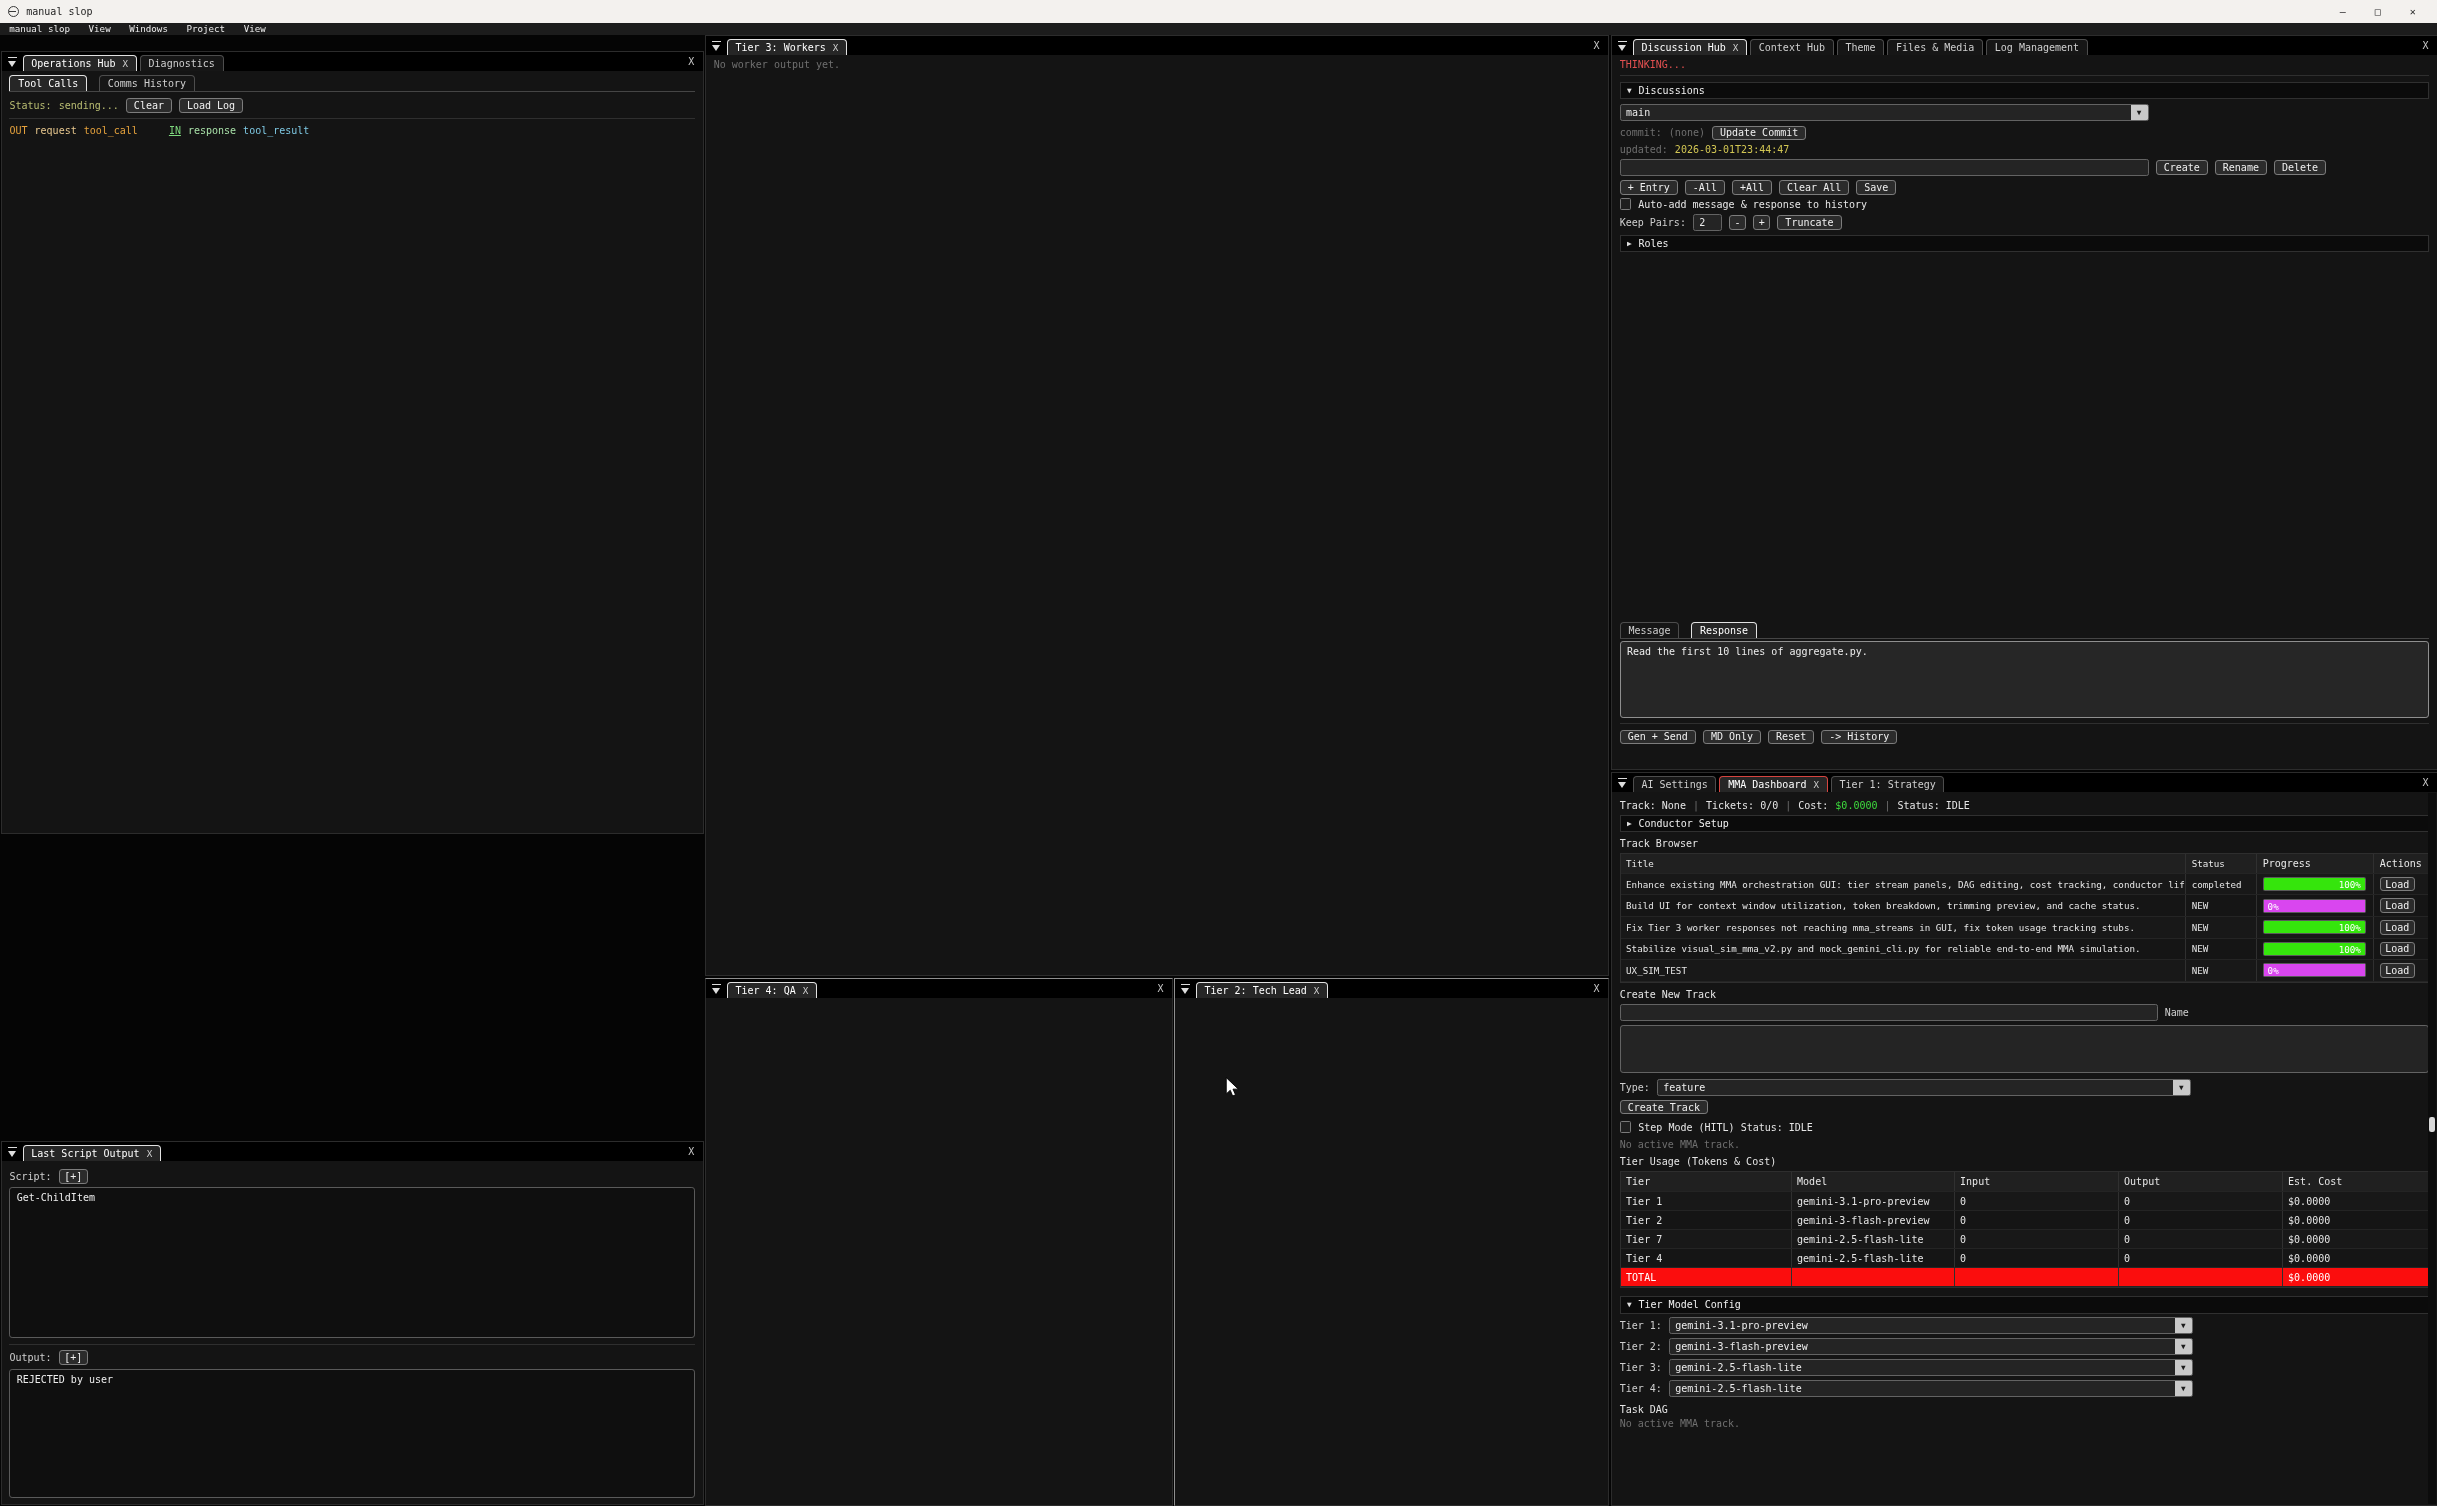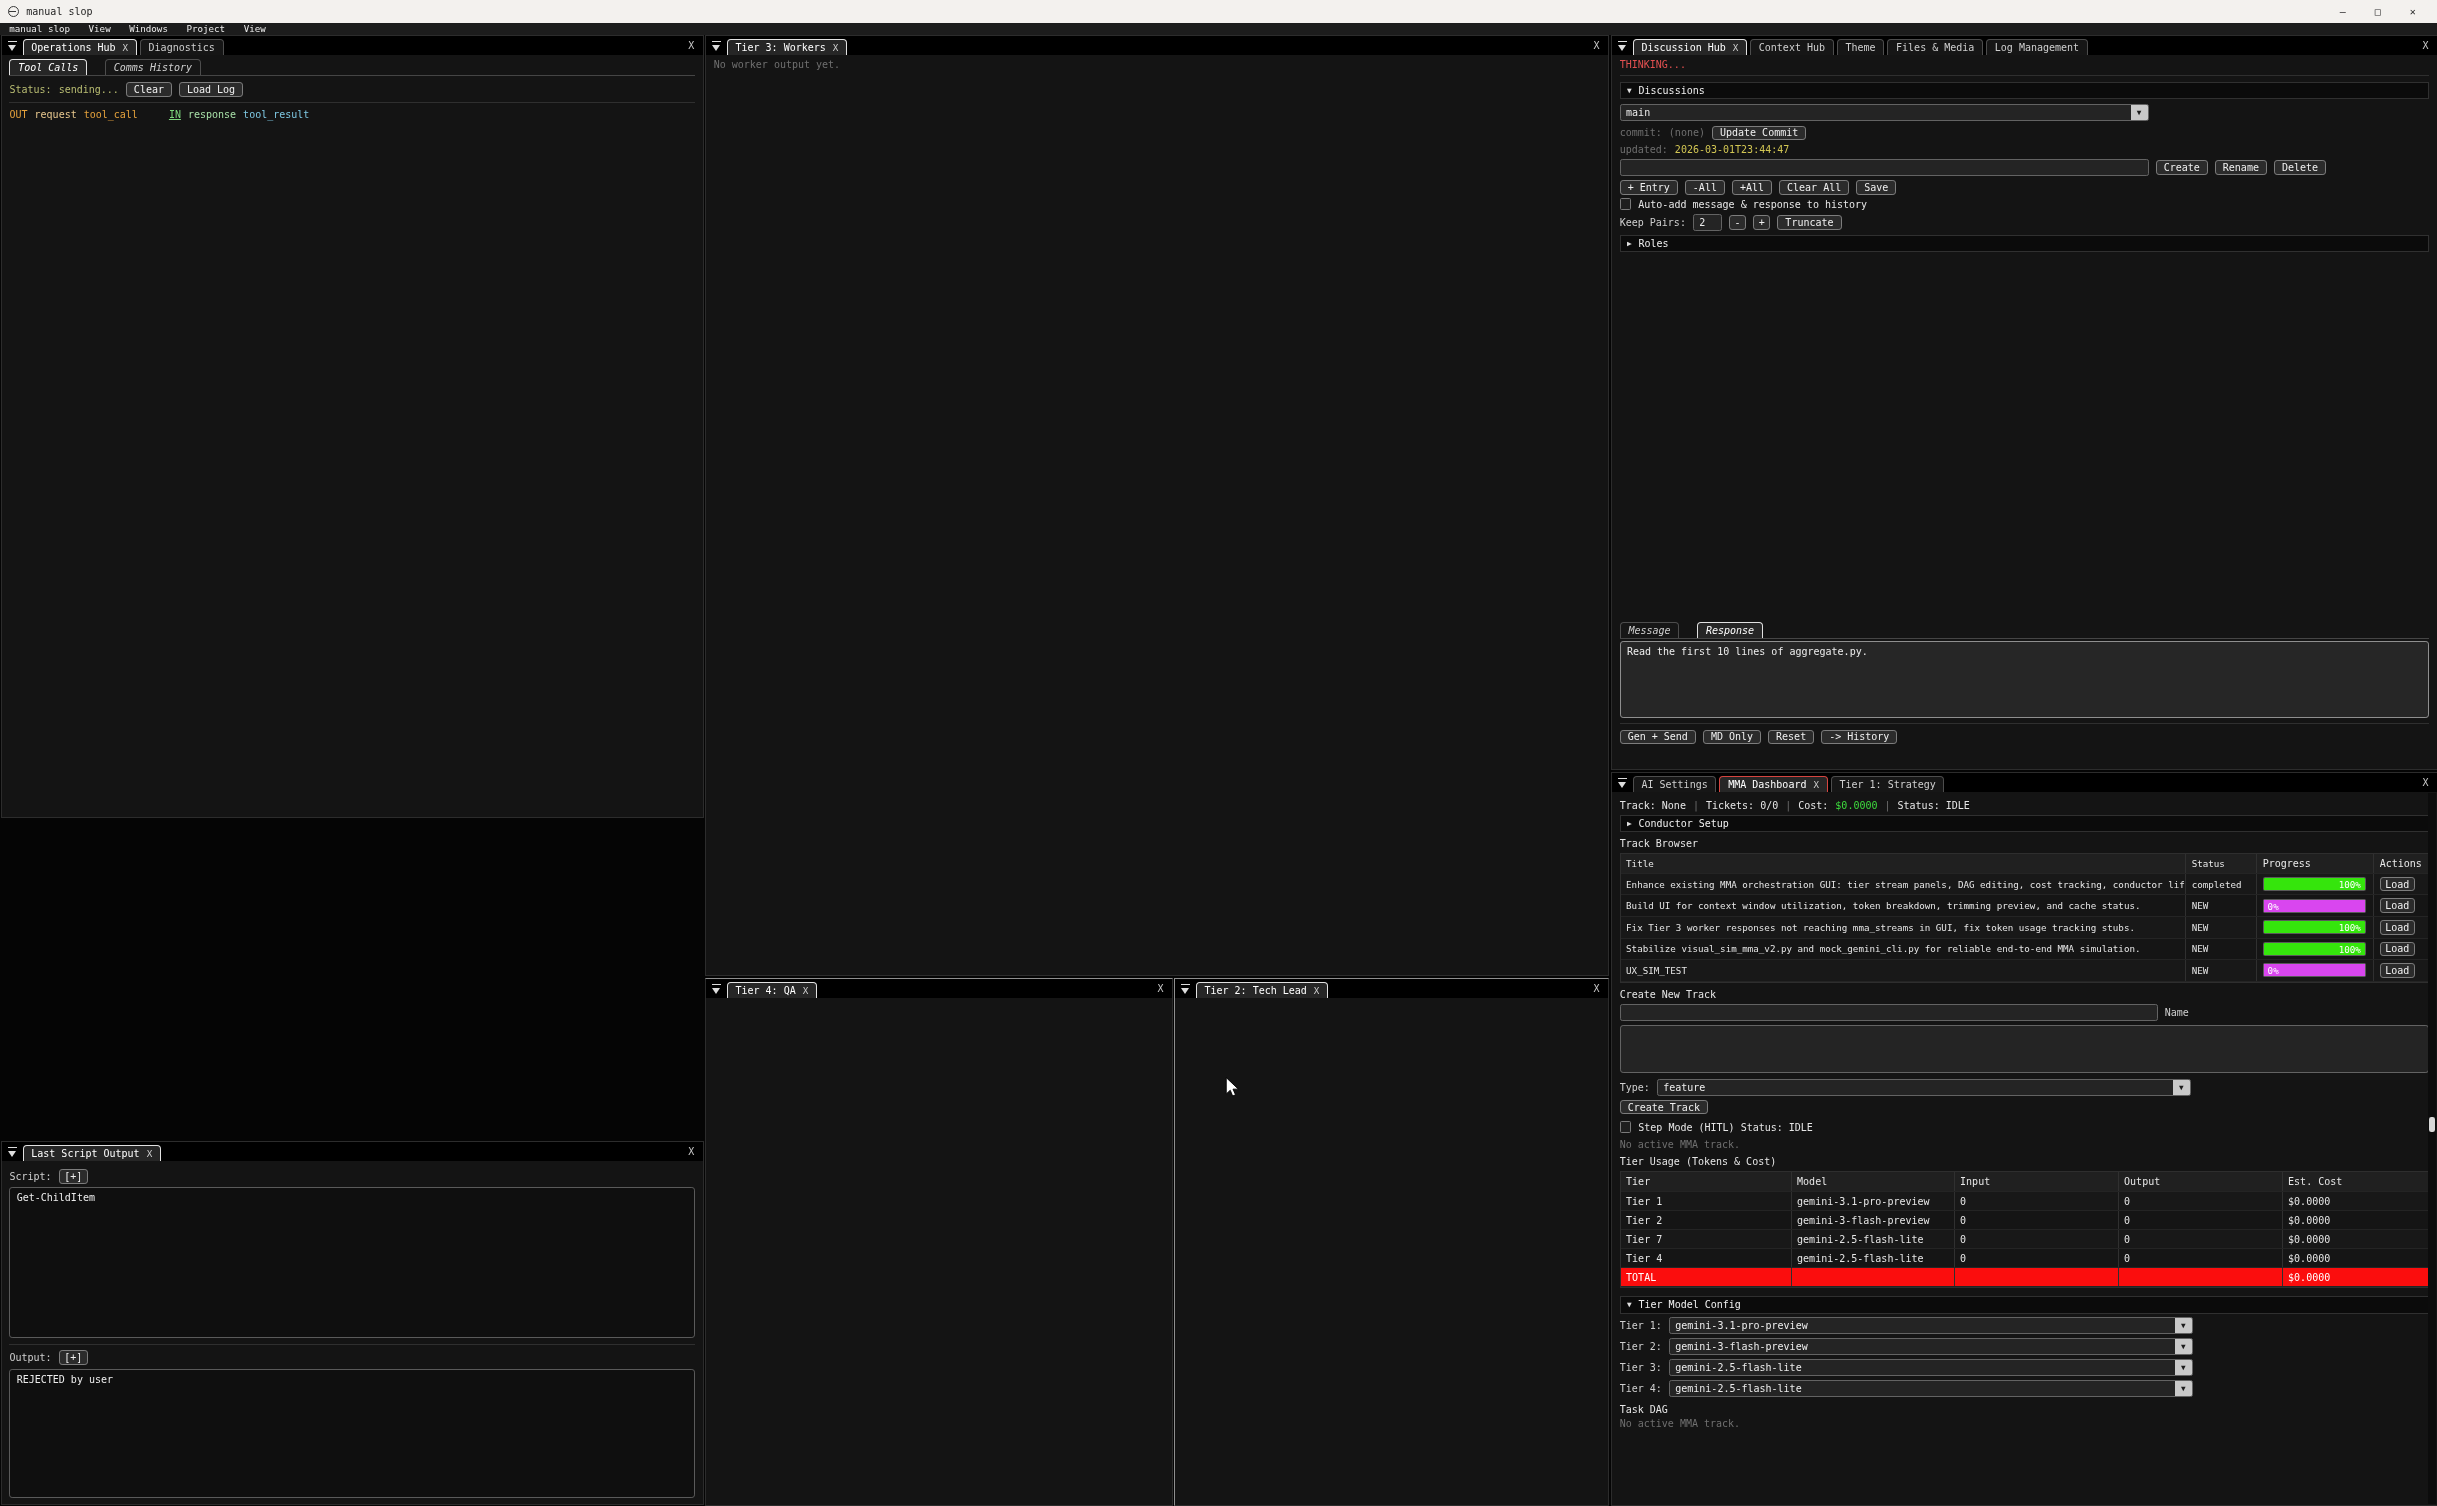--- a/index.html
+++ b/index.html
@@ -50,21 +50,21 @@
   .combo { display:flex; height:17px; border:0.8px solid #636363; border-radius:2.3px; background:#242424; overflow:hidden; }
   .combo-val { flex:1; line-height:15.4px; padding:0 5.4px; color:#ededed; white-space:nowrap; }
   .combo-arrow { width:17px; background:#c9c9c9; color:#1c1c1c; font-size:7.7px; display:flex; align-items:center; justify-content:center; }
   .checkbox { width:11.6px; height:11.6px; background:#1f1f1f; border:0.8px solid #7a7a7a; border-radius:1.5px; flex:none; }
   .hr { border-top:0.8px solid #2f2f2f; margin:5.4px 0; }
   .section-hdr { background:#0b0b0b; border:0.8px solid #303030; display:flex; align-items:center; gap:7px;
                  padding:2.3px 6.2px; color:#f0f0f0; margin:3.9px 0; }
   .arrow { font-size:7.7px; color:#e0e0e0; }
   .dim { color:#6f6f6f; }
   .lbl { color:#cfcfcf; }
-  .itabs { display:flex; gap:18px; border-bottom:0.8px solid #454545; align-items:flex-start;font-style:italic; }
+  .itabs { display:flex; gap:12px; border-bottom:0.8px solid #454545; align-items:flex-start; }
   .itab { height:16px; display:flex; align-items:center; background:#161616; border:0.8px solid #4d4d4d; border-bottom:none;
           border-radius:3.9px 3.9px 0 0; padding:0 7.7px; color:#cfcfcf; }
   .itab.active { background:#262626; border-color:#e2e2e2; color:#fff; }
 
   
   .ttable { border:0.8px solid #2e2e2e; }
   .trow { display:flex; align-items:center; height:21.6px; border-bottom:0.8px solid #242424; background:#181818; }
   .trow:nth-child(odd) { background:#151515; }
   .trow.thead { background:#202020; color:#eaeaea; height:20px; }
   .tc { padding:0 5.4px; white-space:nowrap; overflow:hidden; border-left:0.8px solid #303030; height:100%;
@@ -114,21 +114,21 @@
   </div>
 
   <div class="menubar">
     <span class="menu-item">manual slop</span>
     <span class="menu-item">View</span>
     <span class="menu-item">Windows</span>
     <span class="menu-item">Project</span>
     <span class="menu-item">View</span>
   </div>
 
-  <div class="window" style="left:0.8px; top:35px; width:703px; height:783px;">
+  <div class="window" style="left:0.8px; top:51px; width:703px; height:783px;">
     <div class="tabstrip">
       <span class="collapse-btn"></span>
       <div class="tab active">
         <span>Operations Hub</span>
         <span class="tab-x">X</span>
       </div>
       <div class="tab">
         <span>Diagnostics</span>
       </div>
       <span class="strip-x">X</span>

